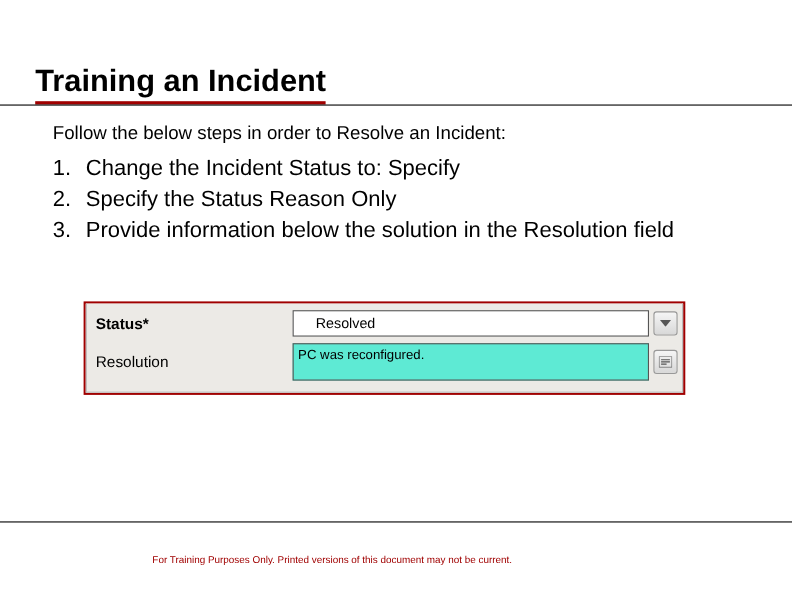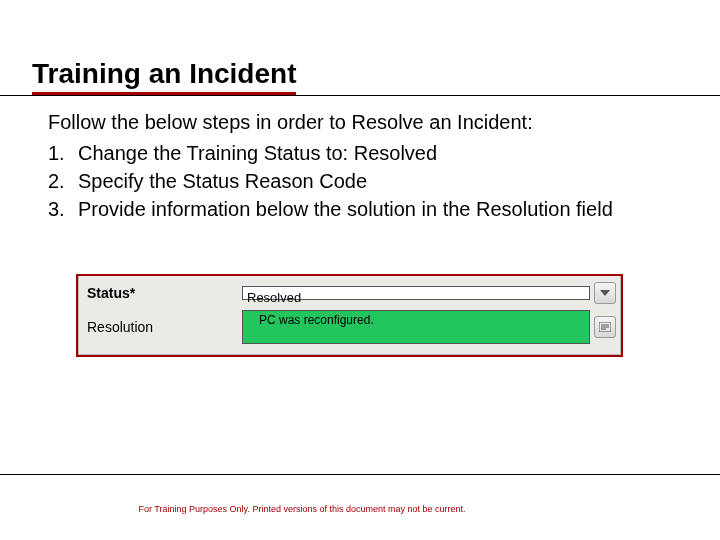--- a/index.html
+++ b/index.html
@@ -34,21 +34,21 @@
     left: 0;
     width: 720px;
     height: 1px;
     background: #000;
   }
   .intro {
     position: absolute;
     top: 110px;
     left: 48px;
     right: 60px;
-    font-size: 20px;
+    font-size: 17px;
     line-height: 1.25;
   }
   .steps {
     position: absolute;
     top: 140px;
     left: 48px;
     right: 60px;
     font-size: 20px;
     line-height: 1.3;
   }
@@ -76,42 +76,43 @@
     border-left: 1px solid #bbb;
     border-right: 1px solid #bbb;
     border-bottom: 1px solid #bbb;
     background: #eceae6;
     padding: 6px 4px 10px 4px;
   }
   .form-row {
     display: flex;
     align-items: center;
     margin-bottom: 6px;
+    gap: 24px;
   }
   .form-row:last-child { margin-bottom: 0; }
   .form-label {
     width: 155px;
     font-size: 14px;
     padding-left: 4px;
   }
   .form-label.bold { font-weight: bold; }
   .field-wrap {
     flex: 1;
     display: flex;
     align-items: center;
     gap: 4px;
   }
   .field {
     flex: 1;
     background: #fff;
     border: 1px solid #555;
-    height: 14px;
+    height: 24px;
     line-height: 22px;
     font-size: 13px;
-    padding: 0 4px;
+    padding: 0 20px;
     box-sizing: border-box;
     font-family: Arial, sans-serif;
   }
   .drop-btn {
     width: 22px;
     height: 22px;
     background: linear-gradient(#f5f5f5,#d8d8d8);
     border: 1px solid #999;
     border-radius: 3px;
     display: flex;
@@ -133,25 +134,25 @@
     align-items: center;
     justify-content: center;
     box-sizing: border-box;
   }
   .text-editor-btn svg {
     width: 12px;
     height: 10px;
   }
   .textarea {
     flex: 1;
-    background: #22c55e;
+    background: #5eead4;
     border: 1px solid #555;
     height: 34px;
     font-size: 12px;
-    padding: 2px 16px;
+    padding: 2px 4px;
     box-sizing: border-box;
     font-family: Arial, sans-serif;
   }
   .footer-rule {
     position: absolute;
     top: 474px;
     left: 0;
     width: 720px;
     height: 1px;
     background: #000;
@@ -172,25 +173,25 @@
 <div class="slide">
 
   <div class="title">Training an Incident</div>
   <div class="rule"></div>
 
   <div class="intro">Follow the below steps in order to Resolve an Incident:</div>
 
   <div class="steps">
     <div class="step">
       <div class="step-num">1.</div>
-      <div class="step-text">Change the Training Status to: Resolved</div>
+      <div class="step-text">Change the Incident Status to: Specify</div>
     </div>
     <div class="step">
       <div class="step-num">2.</div>
-      <div class="step-text">Specify the Status Reason Code</div>
+      <div class="step-text">Specify the Status Reason Only</div>
     </div>
     <div class="step">
       <div class="step-num">3.</div>
       <div class="step-text">Provide information below the solution in the Resolution field</div>
     </div>
   </div>
 
   <div class="form-box">
     <div class="form-inner">
 

